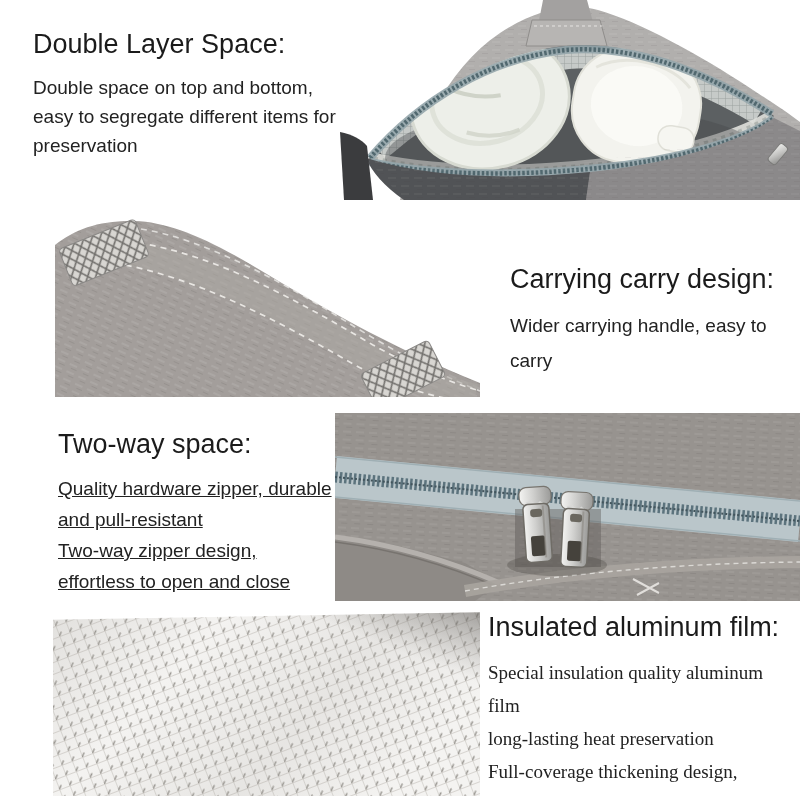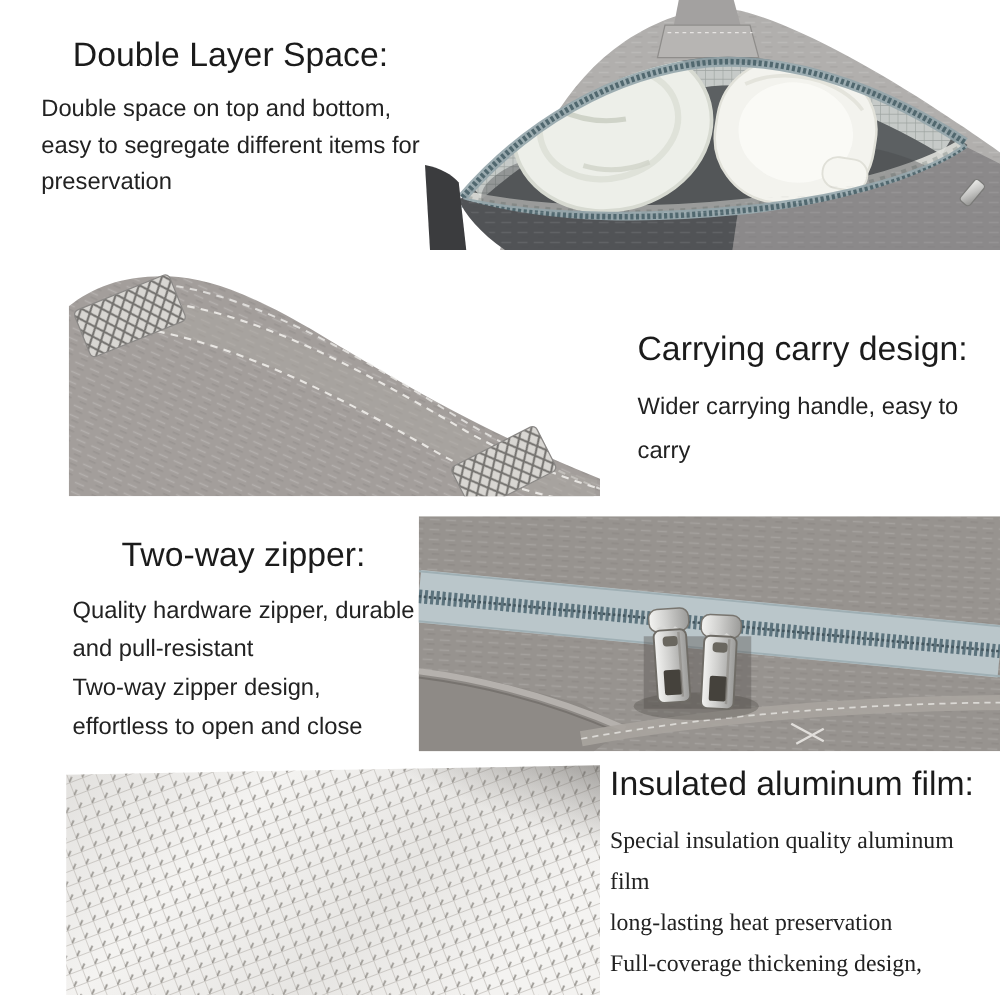--- a/index.html
+++ b/index.html
@@ -5,26 +5,26 @@
   html,body{margin:0;padding:0;}
   body{
     width:800px;height:800px;position:relative;overflow:hidden;
     background:#ffffff;
     font-family:"Liberation Sans", sans-serif;
     color:#1e1e1e;
   }
   .text-block{position:absolute;}
   .heading{
     font-size:27px;font-weight:400;line-height:34px;margin:0 0 12px 0;
-    white-space:nowrap;color:#1b1b1b;text-align:center;
+    white-space:nowrap;color:#1b1b1b;
   }
   .line{font-size:19px;white-space:nowrap;color:#222222;}
   .s1 .line{line-height:29px;}
   .s2 .line{line-height:35px;}
-  .s3 .line{line-height:31px;}
+  .s3 .line{line-height:31px;text-decoration:underline;}
   .s4 .line{line-height:33px;font-family:Liberation Serif, serif;}
   .photo{position:absolute;display:block;}
   .pos-t1{left:33px;top:27px;}
   .pos-p1{left:340px;top:0px;}
   .pos-p2{left:55px;top:215px;}
   .pos-t2{left:510px;top:262px;}
   .pos-t3{left:58px;top:427px;}
   .pos-p3{left:335px;top:413px;}
   .pos-p4{left:53px;top:612px;}
   .pos-t4{left:488px;top:610px;}
@@ -147,21 +147,21 @@
 
 <div class="text-block s2 pos-t2">
   <h2 class="heading">Carrying carry design:</h2>
   <div class="body">
     <div class="line">Wider carrying handle, easy to</div>
     <div class="line">carry</div>
   </div>
 </div>
 
 <div class="text-block s3 pos-t3">
-  <h2 class="heading">Two-way zipper:</h2>
+  <h2 class="heading">Two-way space:</h2>
   <div class="body">
     <div class="line">Quality hardware zipper, durable</div>
     <div class="line">and pull-resistant</div>
     <div class="line">Two-way zipper design,</div>
     <div class="line">effortless to open and close</div>
   </div>
 </div>
 
 <svg class="photo pos-p3" width="465" height="188" viewBox="0 0 465 188">
   <defs>

